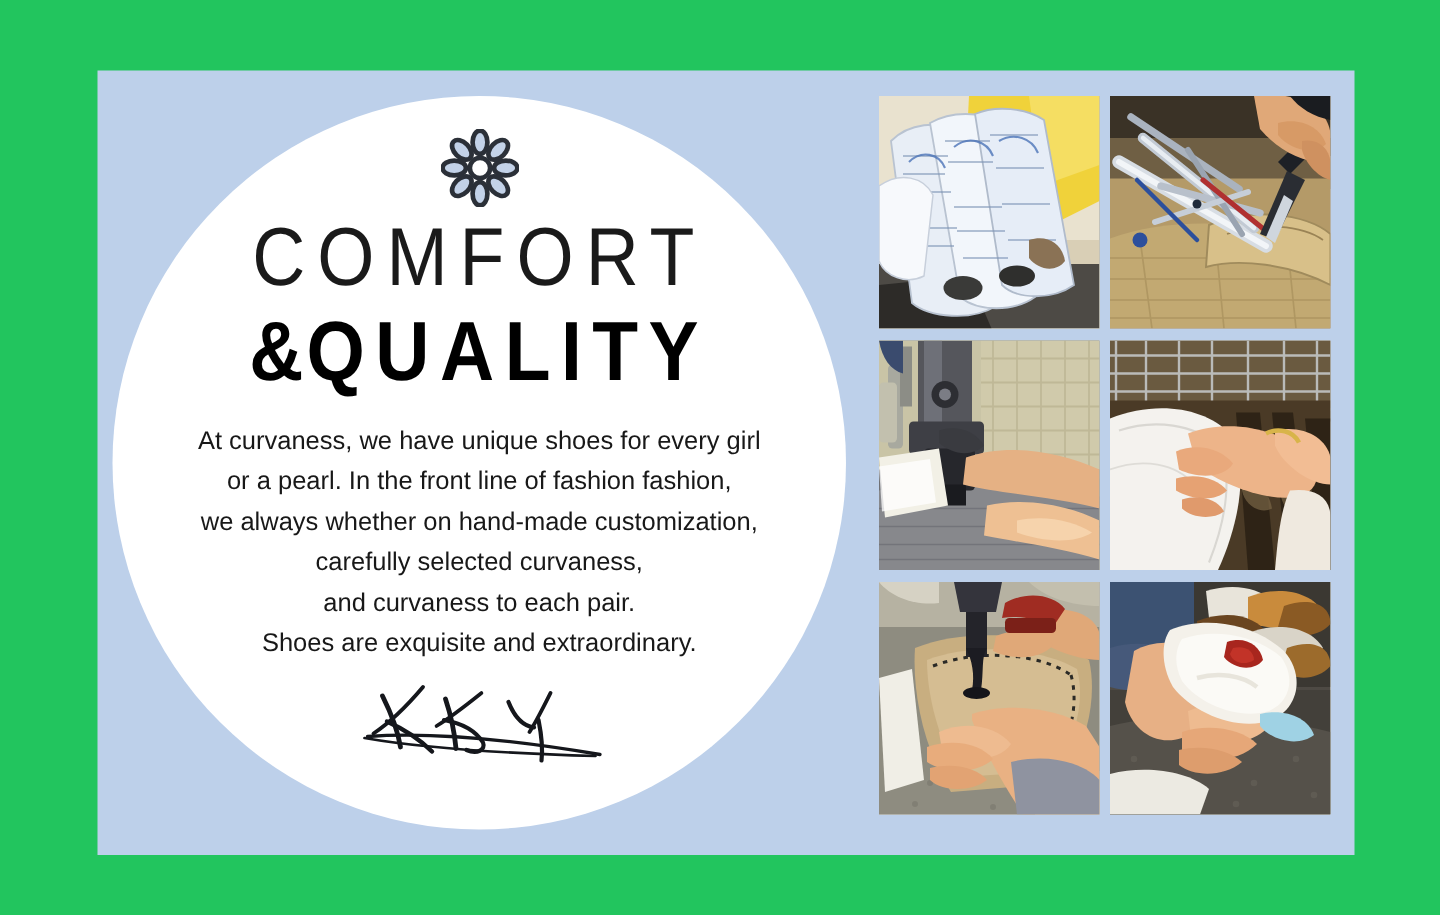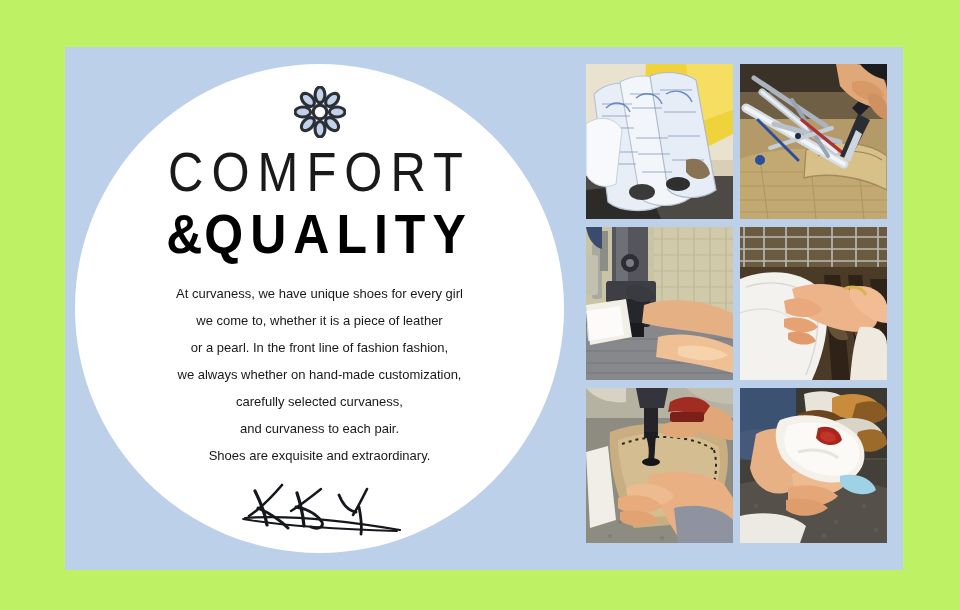--- a/index.html
+++ b/index.html
@@ -12,21 +12,21 @@
     width: 960px;
     height: 610px;
     overflow: hidden;
     font-family: "Liberation Sans", sans-serif;
   }
 
   #banner {
     position: relative;
     width: 960px;
     height: 610px;
-    background: #bef264;
+    background: #22c55e;
   }
 
   
   .blue-panel {
     position: absolute;
     left: 65px;
     top: 47px;
     width: 838px;
     height: 523px;
     background: #bdd0ea;
@@ -94,21 +94,21 @@
   }
   .heading-quality .amp {
     letter-spacing: 2px;
   }
 
   
   .body-copy {
     margin-top: 24px;
     width: 100%;
     text-align: center;
-    font-size: 13px;
+    font-size: 17px;
     font-weight: 400;
     line-height: 27px;
     color: #181818;
   }
   .body-copy .line {
     display: block;
     white-space: nowrap;
   }
 
   
@@ -162,21 +162,20 @@
       <circle cx="50" cy="50" r="13" fill="#ffffff" stroke="#2b3038" stroke-width="6"></circle>
     </svg>
 
     <div class="heading-wrap">
       <div class="heading-comfort">COMFORT</div>
       <div class="heading-quality"><span class="amp">&amp;</span><span>QUALITY</span></div>
     </div>
 
     <div class="body-copy">
       <span class="line">At curvaness, we have unique shoes for every girl</span>
-      <span class="line">we come to, whether it is a piece of leather</span>
       <span class="line">or a pearl. In the front line of fashion fashion,</span>
       <span class="line">we always whether on hand-made customization,</span>
       <span class="line">carefully selected curvaness,</span>
       <span class="line">and curvaness to each pair.</span>
       <span class="line">Shoes are exquisite and extraordinary.</span>
     </div>
 
     <svg class="signature" viewBox="0 0 190 58" aria-hidden="true">
       <g fill="none" stroke="#15171c" stroke-linecap="round" stroke-linejoin="round">
         <path d="M30 10 C 36 22, 40 32, 42 44" stroke-width="3.2"></path>

